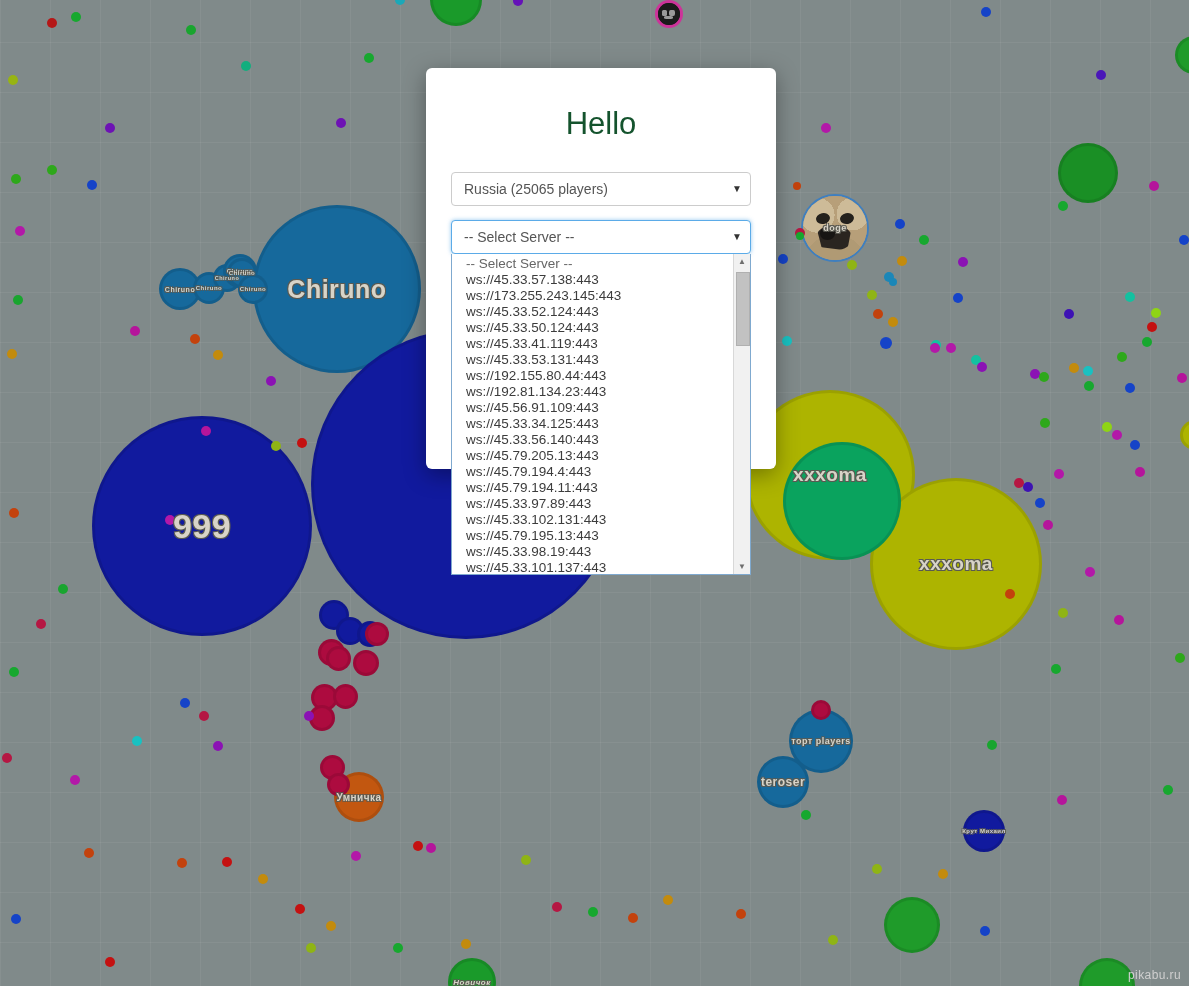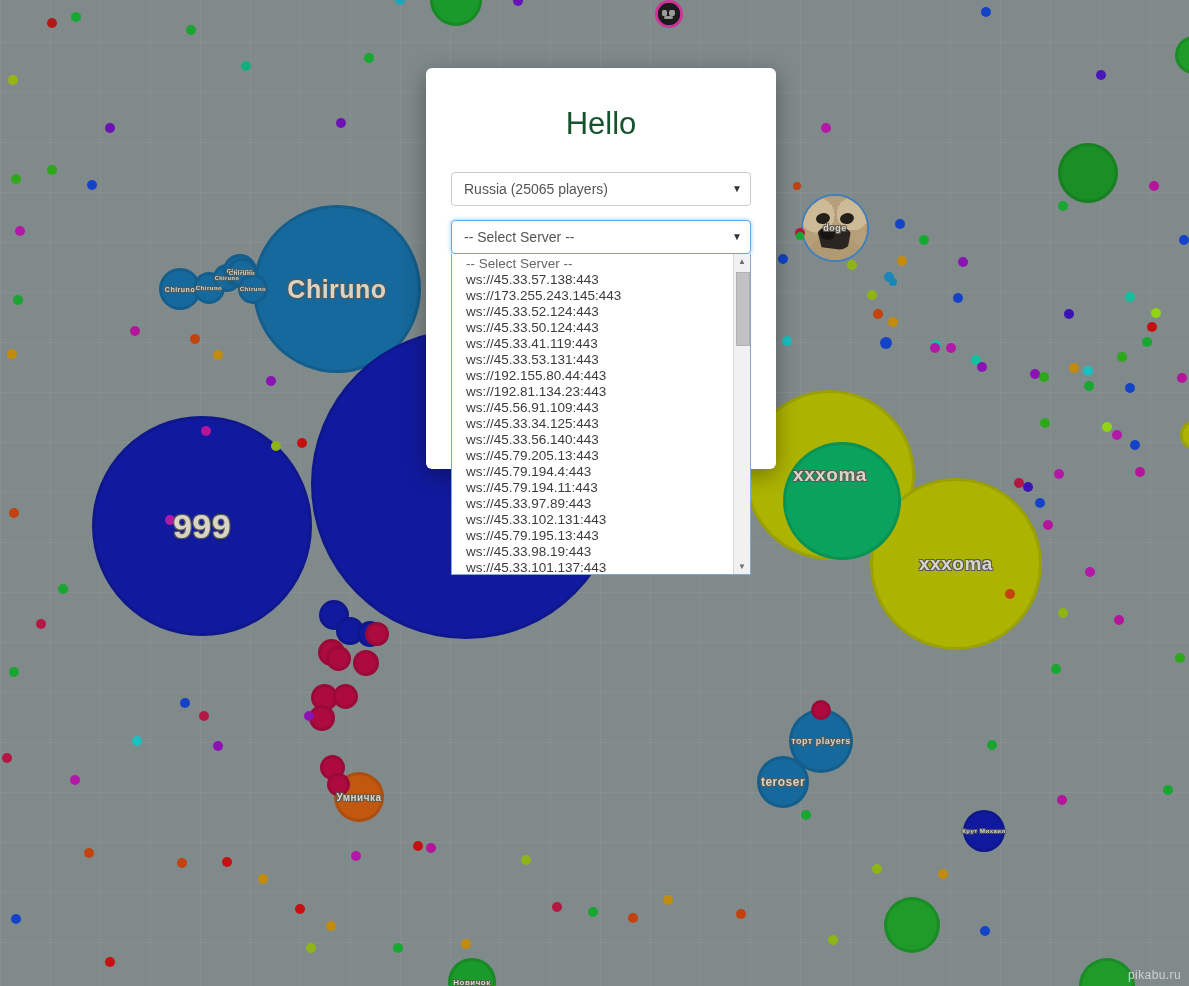--- a/index.html
+++ b/index.html
@@ -369,21 +369,21 @@
       <div class="cell" style="left: 963px; top: 810px; width: 42px; height: 42px; background: rgb(17, 26, 158); border: 3px solid rgba(0, 0, 0, 0.1);">
         <span class="cell-label" style="font-size: 6px; position: relative; z-index: 2;">Крут Михаил</span>
       </div>
       <div class="cell" style="left: 334px; top: 772px; width: 50px; height: 50px; background: rgb(194, 87, 16); border: 3px solid rgba(0, 0, 0, 0.1);">
         <span class="cell-label" style="font-size: 10px; position: relative; z-index: 2;">Умничка</span>
       </div>
       <div class="cell" style="left: 1058px; top: 143px; width: 60px; height: 60px; background: rgb(26, 143, 37); border: 3px solid rgba(0, 0, 0, 0.1);"></div>
       <div class="cell" style="left: 430px; top: -26px; width: 52px; height: 52px; background: rgb(26, 154, 42); border: 3px solid rgba(0, 0, 0, 0.1);"></div>
       <div class="cell" style="left: 884px; top: 897px; width: 56px; height: 56px; background: rgb(31, 155, 42); border: 3px solid rgba(0, 0, 0, 0.1);"></div>
       <div class="cell" style="left: 448px; top: 958px; width: 48px; height: 48px; background: rgb(26, 154, 42); border: 3px solid rgba(0, 0, 0, 0.1);">
-        <span class="cell-label" style="font-size: 8px; position: relative; z-index: 2;">Новичок</span>
+        <span class="cell-label" style="font-size: 8px; position: relative; z-index: 2; font-style: italic;">Новичок</span>
       </div>
       <div class="cell" style="left: 1079px; top: 958px; width: 56px; height: 56px; background: rgb(31, 155, 42); border: 3px solid rgba(0, 0, 0, 0.1);"></div>
       <div class="cell" style="left: 1175px; top: 36px; width: 38px; height: 38px; background: rgb(31, 155, 42); border: 3px solid rgba(0, 0, 0, 0.1);"></div>
       <div class="cell" style="left: 1180px; top: 420px; width: 30px; height: 30px; background: rgb(173, 180, 0); border: 3px solid rgba(0, 0, 0, 0.1);"></div>
       <div class="cell" style="left: 319px; top: 600px; width: 30px; height: 30px; background: rgb(17, 26, 158); border: 3px solid rgba(0, 0, 0, 0.1);"></div>
       <div class="cell" style="left: 336px; top: 617px; width: 28px; height: 28px; background: rgb(17, 26, 158); border: 3px solid rgba(0, 0, 0, 0.1);"></div>
       <div class="cell" style="left: 357px; top: 621px; width: 26px; height: 26px; background: rgb(17, 26, 158); border: 3px solid rgba(0, 0, 0, 0.1);"></div>
       <div class="cell" style="left: 365px; top: 622px; width: 24px; height: 24px; background: rgb(173, 11, 63); border: 3px solid rgba(0, 0, 0, 0.1);"></div>
       <div class="cell" style="left: 318px; top: 639px; width: 27px; height: 27px; background: rgb(173, 11, 63); border: 3px solid rgba(0, 0, 0, 0.1);"></div>
       <div class="cell" style="left: 326px; top: 646px; width: 25px; height: 25px; background: rgb(173, 11, 63); border: 3px solid rgba(0, 0, 0, 0.1);"></div>

